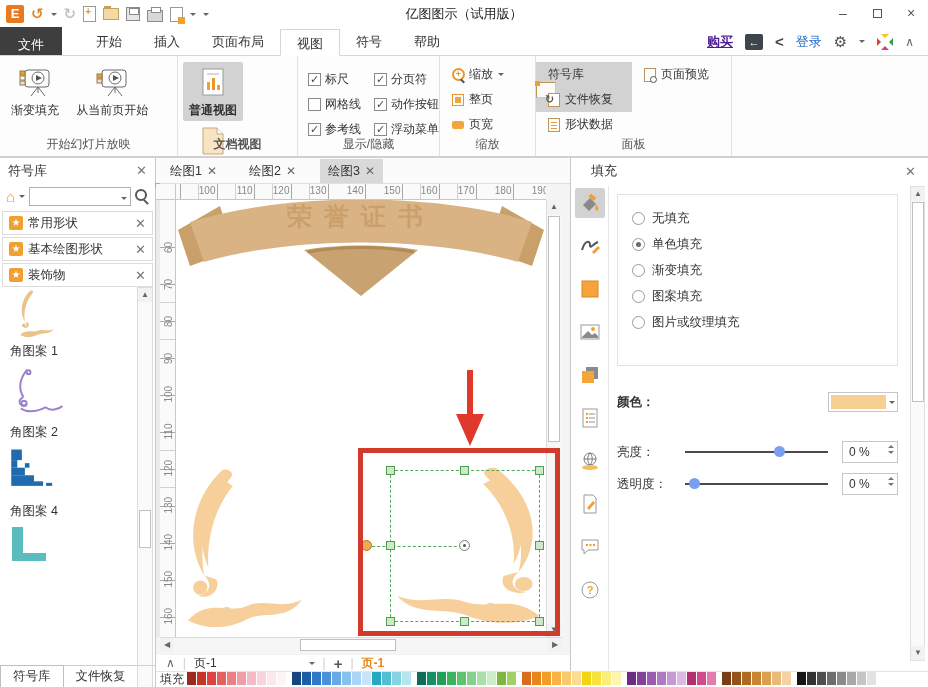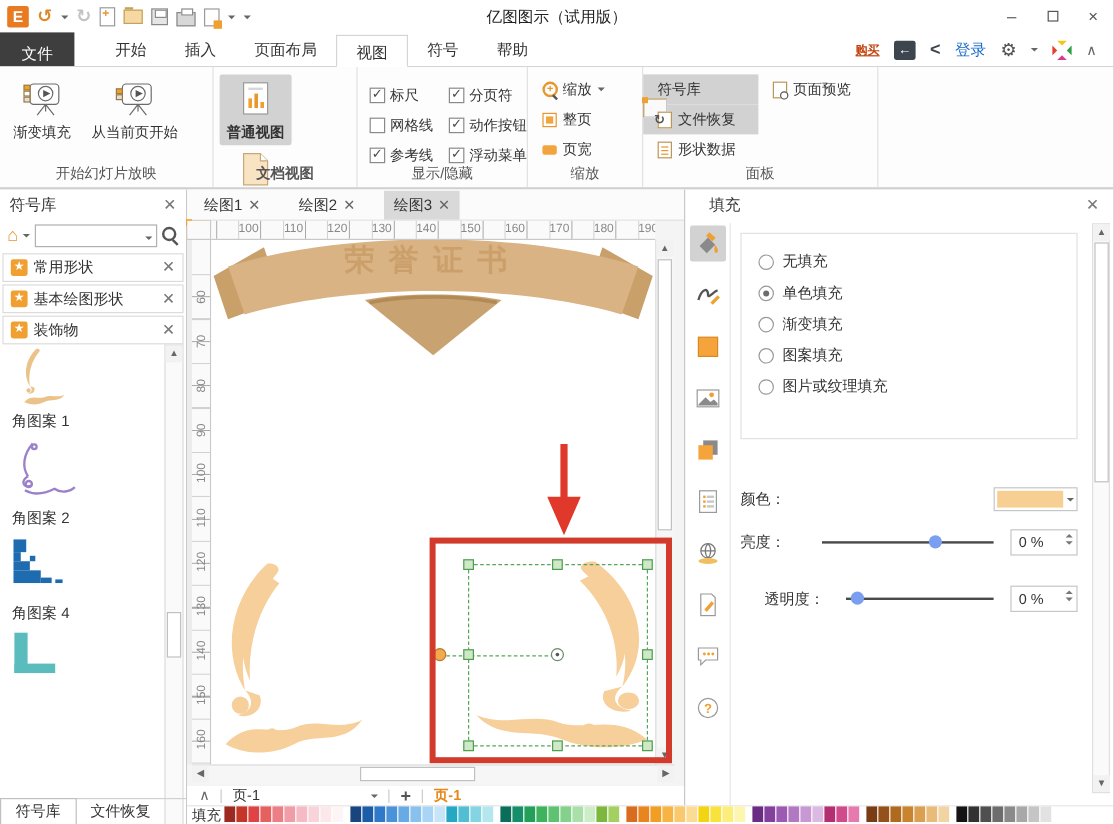--- a/index.html
+++ b/index.html
@@ -32,21 +32,21 @@
   .win-btn { width:34px; height:24px; text-align:center; line-height:22px; color:#555; font-size:14px; }
   .win-box { display:inline-block; width:9px; height:9px; border:1px solid #555; margin-top:7px; }
 
   
   #menubar { position:absolute; left:0; top:28px; width:928px; height:28px; background:#fff;
              border-bottom:1px solid #d5d5d5; display:flex; align-items:flex-end; }
   .mtab { padding:0 16px; height:27px; line-height:27px; font-size:13px; color:#333; }
   .mtab.file { background:#3e3e3e; color:#fff; width:62px; text-align:center; padding:4px; height:28px; line-height:28px; }
   .mtab.active { background:#fff; border:1px solid #d5d5d5; border-bottom:1px solid #fff; margin-bottom:-1px; }
   #menu-right { margin-left:auto; display:flex; align-items:center; gap:12px; padding-right:14px; height:100%; }
-  .buy { color:#c2410c; font-size:10px; font-weight:bold;text-decoration:underline; }
+  .buy { color:#4c1d95; font-size:13px; font-weight:bold;text-decoration:underline; }
   .login { color:#1b6ac9; font-size:13px; }
   .exp-ico { width:18px; height:16px; background:#3d464e; color:#fff; font-size:11px; text-align:center; line-height:16px; border-radius:2px; }
   .share-ico { color:#3d464e; font-weight:bold; font-size:15px; }
   .gear { color:#4f4f4f; font-size:15px; }
   .pinwheel { position:relative; width:16px; height:16px; }
   .pinwheel i { position:absolute; width:0; height:0; border:4px solid transparent; }
   .pinwheel .p1 { left:0; top:4px; border-left-color:#e43f2f; }
   .pinwheel .p2 { left:4px; top:0; border-top-color:#f5c518; }
   .pinwheel .p3 { right:0; top:4px; border-right-color:#2f9e44; }
   .pinwheel .p4 { left:4px; bottom:0; border-bottom-color:#d23f92; }
@@ -763,21 +763,21 @@
         <div class="opt">
             <span class="radio"></span>
             <span>图案填充</span>
           </div>
         <div class="opt">
             <span class="radio"></span>
             <span>图片或纹理填充</span>
           </div>
       </div>
 
-      <div class="prow" style="top:218px;">
+      <div class="prow" style="top:204px;font-weight:bold;">
         <span class="plabel">颜色：</span>
         <span class="colorpick">
             <span class="cfill"></span>
             <span class="caret" style="margin-left:3px;"></span>
           </span>
       </div>
 
       <div class="prow" style="top:254px;">
         <span class="plabel">亮度：</span>
         <span class="slider">
@@ -785,21 +785,21 @@
           </span>
         <span class="spin">
             <span>0 %</span>
             <span class="arrows">
               <i class="up"></i>
               <i class="dn"></i>
             </span>
           </span>
       </div>
 
-      <div class="prow" style="top:301px;margin-left:20px;">
+      <div class="prow" style="top:286px;">
         <span class="plabel">透明度：</span>
         <span class="slider">
             <span class="thumb" style="left:3%;"></span>
           </span>
         <span class="spin">
             <span>0 %</span>
             <span class="arrows">
               <i class="up"></i>
               <i class="dn"></i>
             </span>

